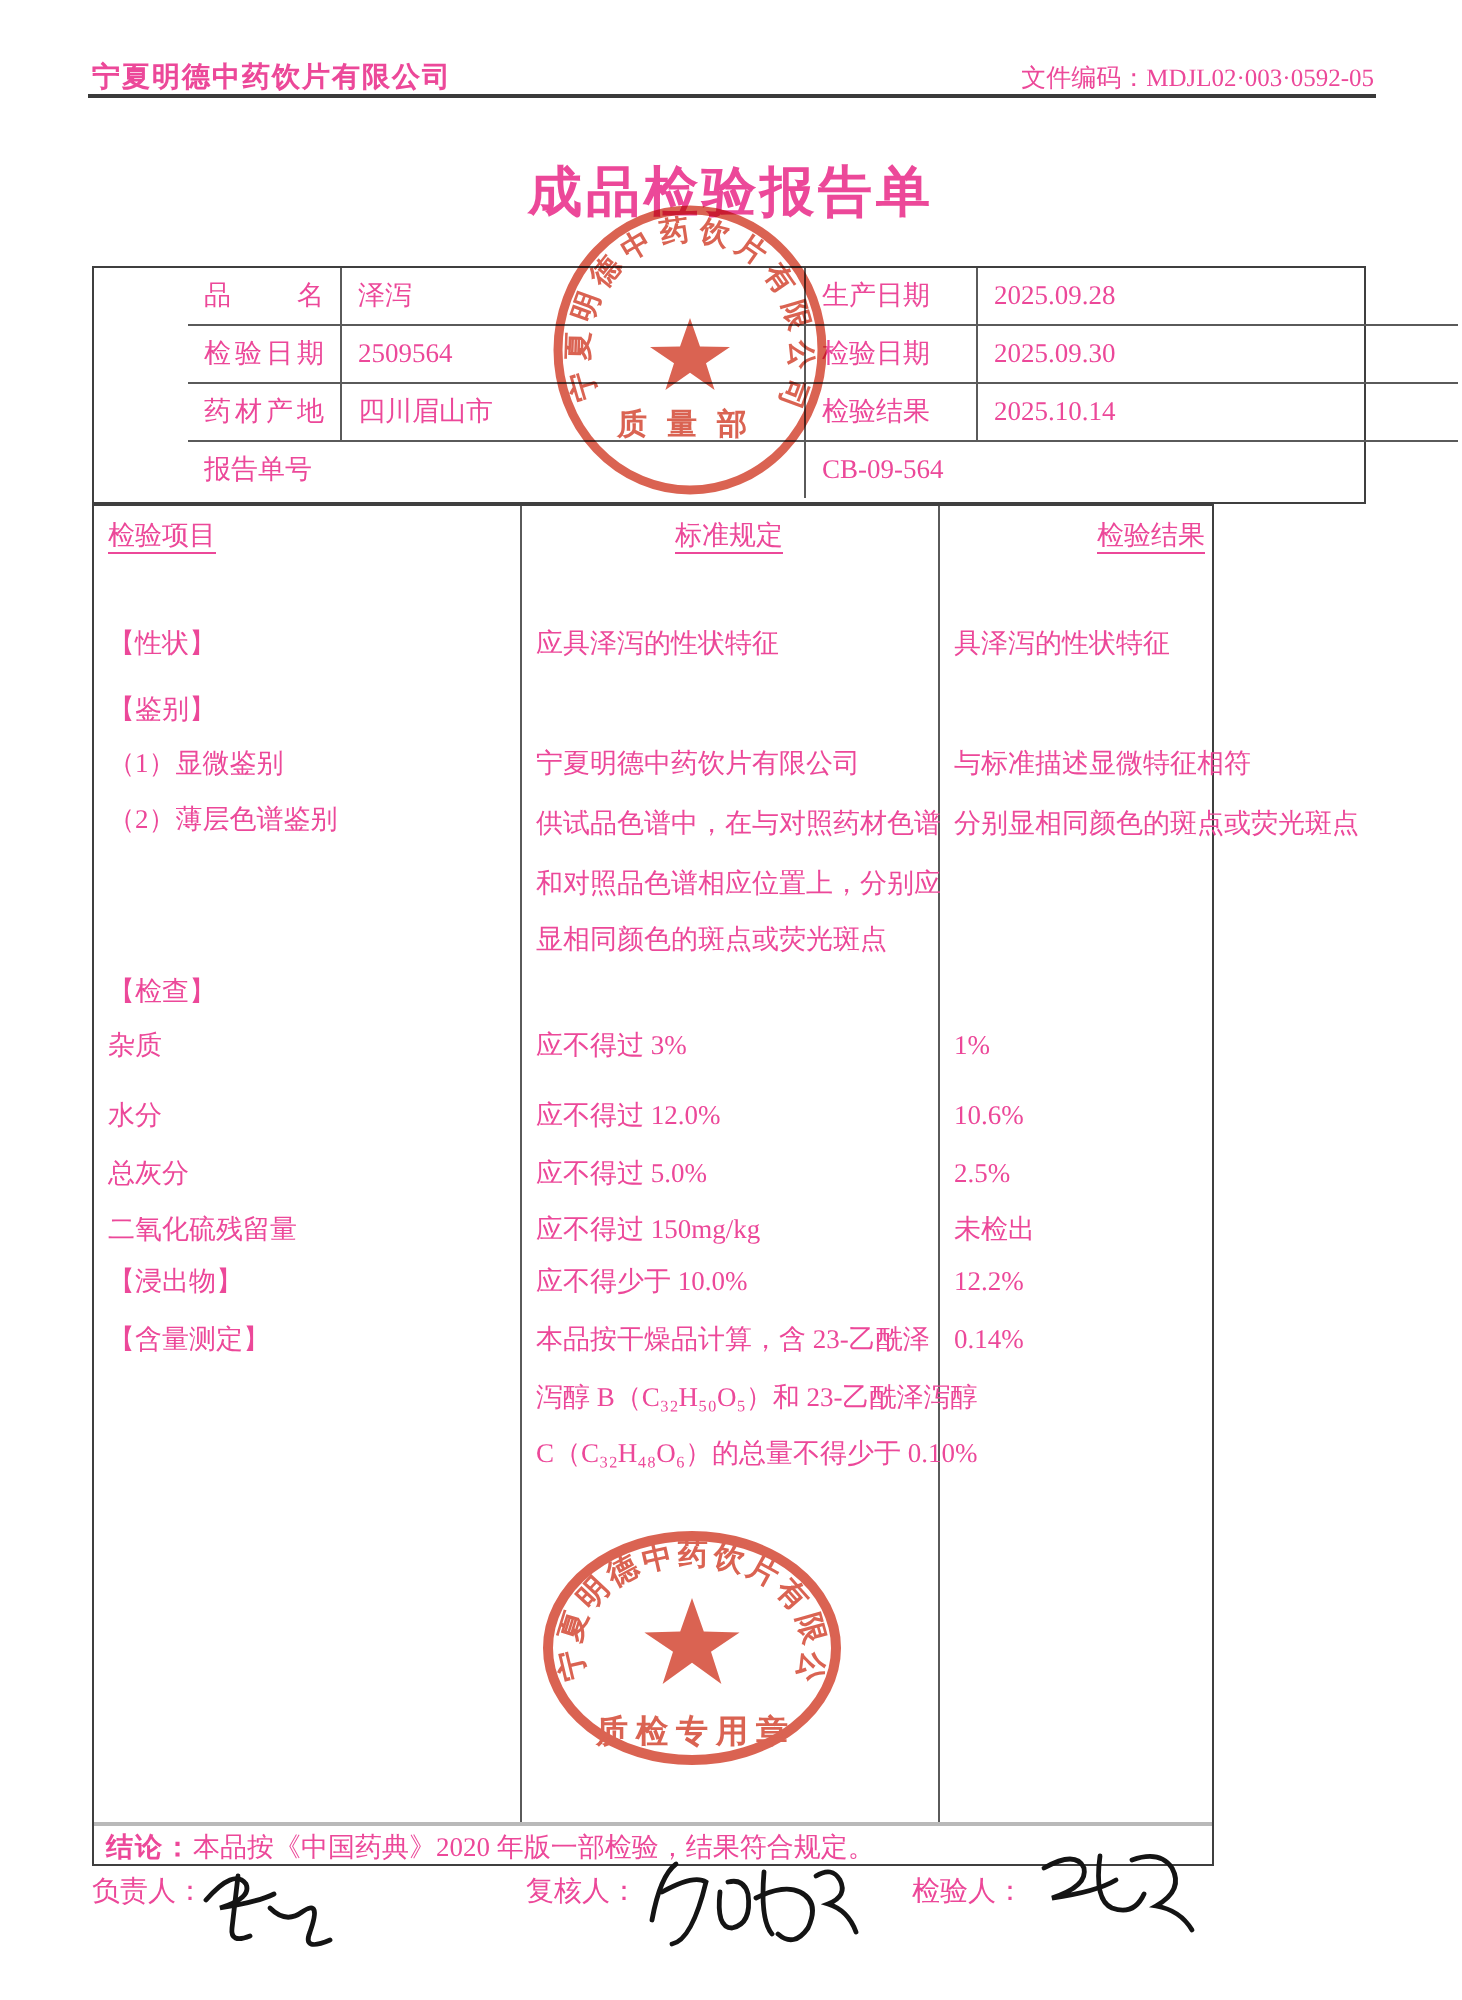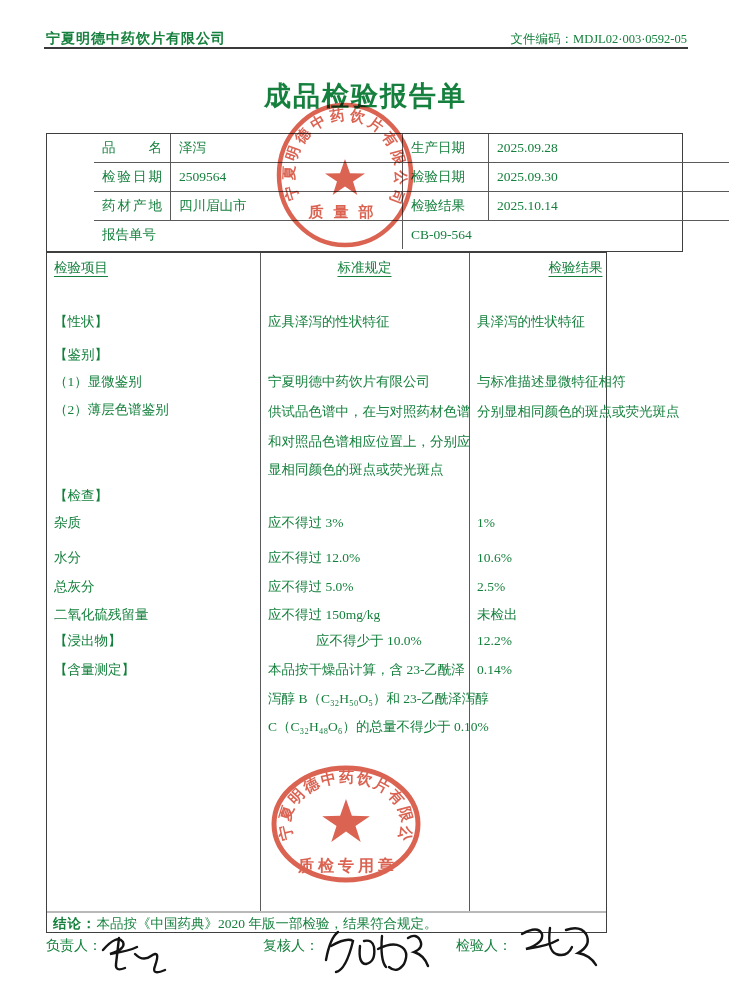--- a/index.html
+++ b/index.html
@@ -1,17 +1,17 @@
 <!DOCTYPE html>
 <html><head>
 <meta charset="utf-8">
 <style>
   html,body{margin:0;padding:0;background:#e8e8e8;}
   .page{position:relative;width:731px;height:1000px;background:#ffffff;margin:0 auto;
-        font-family:"Liberation Serif","DejaVu Serif",serif;color:#15803d;overflow:hidden;}
+        font-family:"Liberation Serif","DejaVu Serif",serif;color:#ec4899;overflow:hidden;}
   .abs{position:absolute;white-space:nowrap;}
   
   .company{left:46px;top:30px;font-size:14px;font-weight:bold;letter-spacing:1px;}
   .doccode{right:44px;top:31px;font-size:12.5px;}
   .headrule{left:44px;top:47px;width:644px;height:2px;background:#3a3a3a;}
   .title{left:0;top:78px;width:731px;text-align:center;font-size:27px;font-weight:bold;letter-spacing:2px;}
   
   .info{left:46px;top:133px;width:637px;height:119px;border:1.5px solid #3f3f3f;box-sizing:border-box;
         display:grid;grid-template-columns:77px 232px 86px 240px;grid-template-rows:29px 29px 29px 28px;
         font-size:13.5px;padding-left:47px;}
@@ -111,21 +111,21 @@
 
     <div class="line col1" style="top:324px;">总灰分</div>
     <div class="line col2" style="top:324px;">应不得过 5.0%</div>
     <div class="line col3" style="top:324px;">2.5%</div>
 
     <div class="line col1" style="top:352px;">二氧化硫残留量</div>
     <div class="line col2" style="top:352px;">应不得过 150mg/kg</div>
     <div class="line col3" style="top:352px;">未检出</div>
 
     <div class="line col1" style="top:378px;">【浸出物】</div>
-    <div class="line col2" style="top:378px;margin-left:48px;">应不得少于 10.0%</div>
+    <div class="line col2" style="top:378px;">应不得少于 10.0%</div>
     <div class="line col3" style="top:378px;">12.2%</div>
 
     <div class="line col1" style="top:407px;">【含量测定】</div>
     <div class="line col2" style="top:407px;">本品按干燥品计算，含 23-乙酰泽</div>
     <div class="line col2" style="top:436px;">泻醇 B（C₃₂H₅₀O₅）和 23-乙酰泽泻醇</div>
     <div class="line col2" style="top:464px;">C（C₃₂H₄₈O₆）的总量不得少于 0.10%</div>
     <div class="line col3" style="top:407px;">0.14%</div>
 
     <div class="concl">
       <b>结论：</b><span>本品按《中国药典》2020 年版一部检验，结果符合规定。</span>

